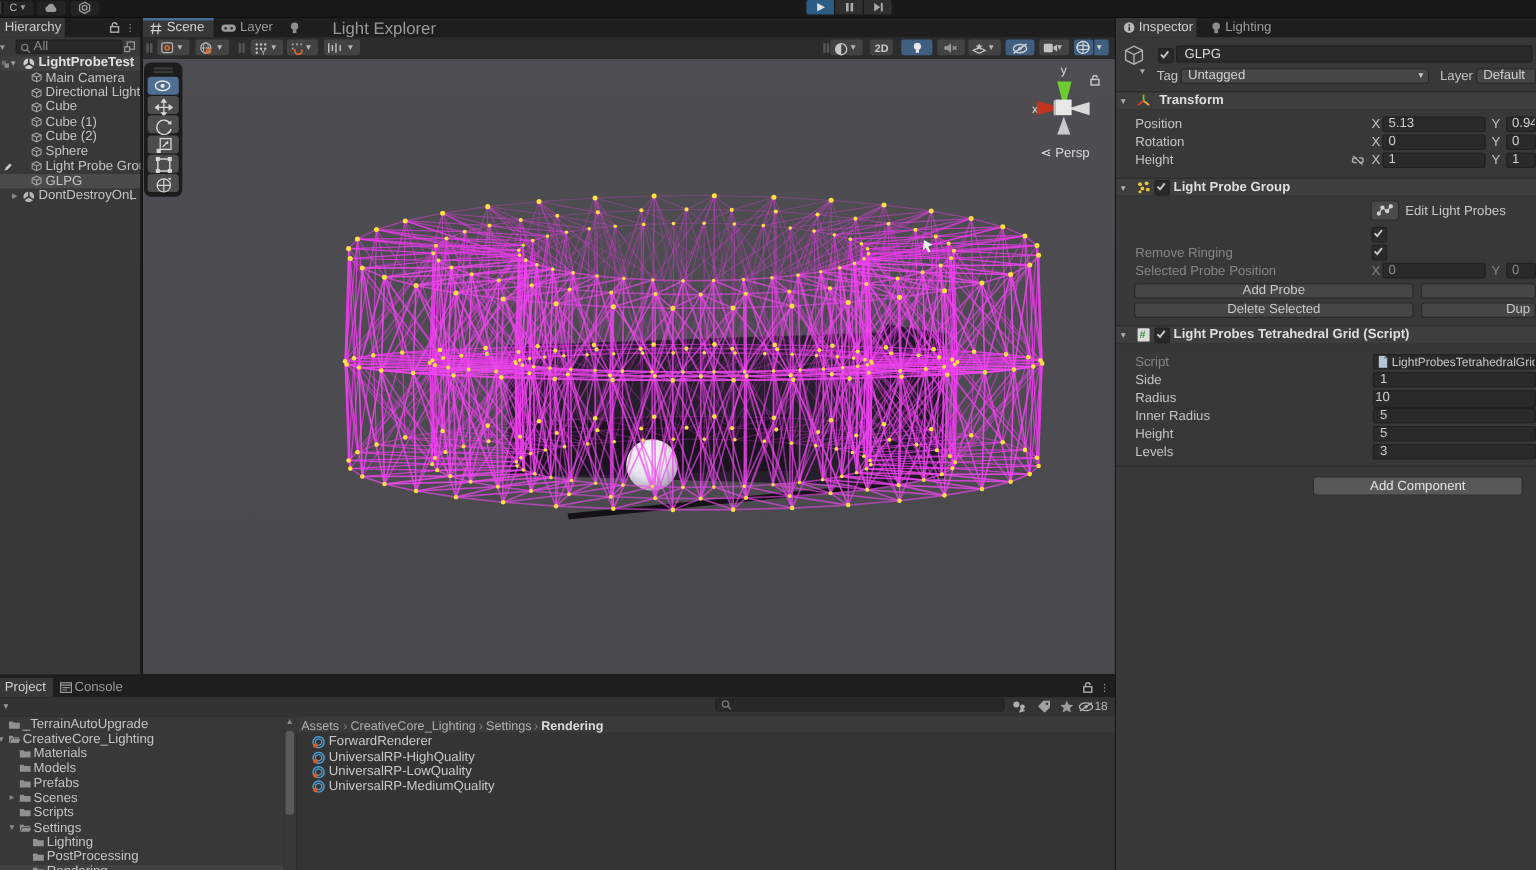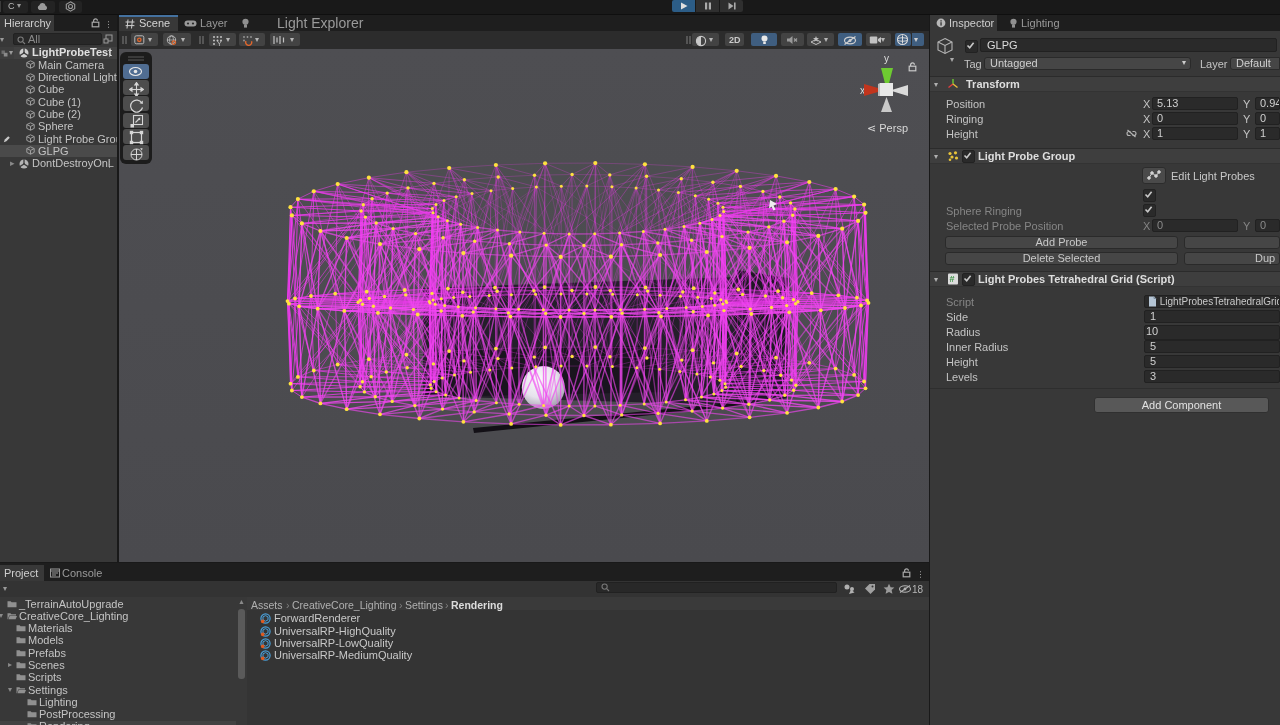--- a/index.html
+++ b/index.html
@@ -2824,21 +2824,21 @@
         <line x1="6" y1="6" x2="10.5" y2="9.5" stroke="#e8b93a"></line>
       </g>
     </svg>
   </div>
 <div style="position:absolute;left:966px;top:78px;color:#dedede;font-size:11px;line-height:13px;white-space:nowrap;font-weight:bold;">Transform</div>
 <div style="position:absolute;left:946px;top:98px;color:#c4c4c4;font-size:11px;line-height:13px;white-space:nowrap;">Position</div>
 <div style="position:absolute;left:1143px;top:98px;color:#c4c4c4;font-size:11px;line-height:13px;white-space:nowrap;">X</div>
 <div style="position:absolute;left:1152px;top:97px;width:86px;height:13px;background:#2a2a2a;border:1px solid #212121;border-radius:2px;box-sizing:border-box;color:#cfcfcf;font-size:11px;line-height:11px;padding-left:4px;white-space:nowrap;overflow:hidden">5.13</div>
 <div style="position:absolute;left:1243px;top:98px;color:#c4c4c4;font-size:11px;line-height:13px;white-space:nowrap;">Y</div>
 <div style="position:absolute;left:1255px;top:97px;width:25px;height:13px;background:#2a2a2a;border:1px solid #212121;border-radius:2px;box-sizing:border-box;color:#cfcfcf;font-size:11px;line-height:11px;padding-left:4px;white-space:nowrap;overflow:hidden">0.94</div>
-<div style="position:absolute;left:946px;top:113px;color:#c4c4c4;font-size:11px;line-height:13px;white-space:nowrap;">Ringing</div>
+<div style="position:absolute;left:946px;top:113px;color:#c4c4c4;font-size:11px;line-height:13px;white-space:nowrap;">Rotation</div>
 <div style="position:absolute;left:1143px;top:113px;color:#c4c4c4;font-size:11px;line-height:13px;white-space:nowrap;">X</div>
 <div style="position:absolute;left:1152px;top:112px;width:86px;height:13px;background:#2a2a2a;border:1px solid #212121;border-radius:2px;box-sizing:border-box;color:#cfcfcf;font-size:11px;line-height:11px;padding-left:4px;white-space:nowrap;overflow:hidden">0</div>
 <div style="position:absolute;left:1243px;top:113px;color:#c4c4c4;font-size:11px;line-height:13px;white-space:nowrap;">Y</div>
 <div style="position:absolute;left:1255px;top:112px;width:25px;height:13px;background:#2a2a2a;border:1px solid #212121;border-radius:2px;box-sizing:border-box;color:#cfcfcf;font-size:11px;line-height:11px;padding-left:4px;white-space:nowrap;overflow:hidden">0</div>
 <div style="position:absolute;left:946px;top:128px;color:#c4c4c4;font-size:11px;line-height:13px;white-space:nowrap;">Height</div>
 <div style="position:absolute;left:1143px;top:128px;color:#c4c4c4;font-size:11px;line-height:13px;white-space:nowrap;">X</div>
 <div style="position:absolute;left:1152px;top:127px;width:86px;height:13px;background:#2a2a2a;border:1px solid #212121;border-radius:2px;box-sizing:border-box;color:#cfcfcf;font-size:11px;line-height:11px;padding-left:4px;white-space:nowrap;overflow:hidden">1</div>
 <div style="position:absolute;left:1243px;top:128px;color:#c4c4c4;font-size:11px;line-height:13px;white-space:nowrap;">Y</div>
 <div style="position:absolute;left:1255px;top:127px;width:25px;height:13px;background:#2a2a2a;border:1px solid #212121;border-radius:2px;box-sizing:border-box;color:#cfcfcf;font-size:11px;line-height:11px;padding-left:4px;white-space:nowrap;overflow:hidden">1</div>
 <div style="position:absolute;left:1126px;top:129px">
@@ -2881,21 +2881,21 @@
       </g>
     </svg>
   </div>
 <div style="position:absolute;left:1171px;top:170px;color:#c8c8c8;font-size:11px;line-height:13px;white-space:nowrap;">Edit Light Probes</div>
 <div style="position:absolute;left:946px;top:190px;color:#858585;font-size:11px;line-height:13px;white-space:nowrap;margin-top:46px;">Show Wireframe</div>
 <div style="position:absolute;left:1143px;top:189px;width:11px;height:11px;background:#2a2a2a;border:1px solid #222;border-radius:2px">
     <svg width="9" height="9" viewBox="0 0 9 9" style="position:absolute;left:0px;top:0px">
       <path d="M1.5 4.5 L3.7 6.7 L7.6 1.8" stroke="#c9c9c9" stroke-width="1.6" fill="none"></path>
     </svg>
   </div>
-<div style="position:absolute;left:946px;top:205px;color:#858585;font-size:11px;line-height:13px;white-space:nowrap;">Sphere Ringing</div>
+<div style="position:absolute;left:946px;top:205px;color:#858585;font-size:11px;line-height:13px;white-space:nowrap;">Remove Ringing</div>
 <div style="position:absolute;left:1143px;top:204px;width:11px;height:11px;background:#2a2a2a;border:1px solid #222;border-radius:2px">
     <svg width="9" height="9" viewBox="0 0 9 9" style="position:absolute;left:0px;top:0px">
       <path d="M1.5 4.5 L3.7 6.7 L7.6 1.8" stroke="#c9c9c9" stroke-width="1.6" fill="none"></path>
     </svg>
   </div>
 <div style="position:absolute;left:946px;top:220px;color:#858585;font-size:11px;line-height:13px;white-space:nowrap;">Selected Probe Position</div>
 <div style="position:absolute;left:1143px;top:220px;color:#858585;font-size:11px;line-height:13px;white-space:nowrap;">X</div>
 <div style="position:absolute;left:1152px;top:219px;width:86px;height:13px;background:#2a2a2a;border:1px solid #212121;border-radius:2px;box-sizing:border-box;color:#8a8a8a;font-size:11px;line-height:11px;padding-left:4px;white-space:nowrap;overflow:hidden">0</div>
 <div style="position:absolute;left:1243px;top:220px;color:#858585;font-size:11px;line-height:13px;white-space:nowrap;">Y</div>
 <div style="position:absolute;left:1255px;top:219px;width:25px;height:13px;background:#2a2a2a;border:1px solid #212121;border-radius:2px;box-sizing:border-box;color:#8a8a8a;font-size:11px;line-height:11px;padding-left:4px;white-space:nowrap;overflow:hidden">0</div>

